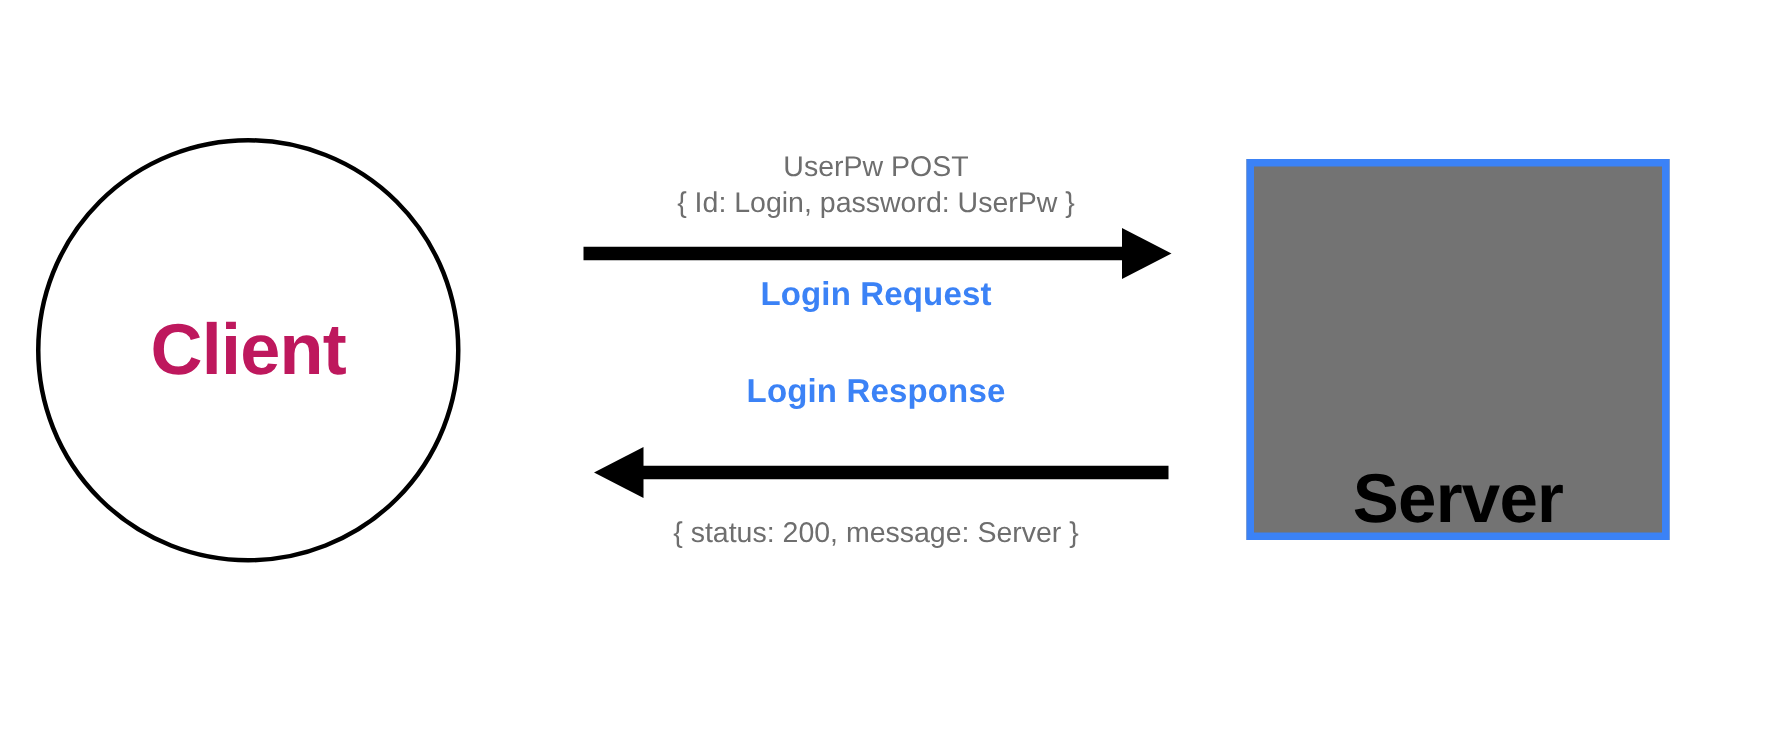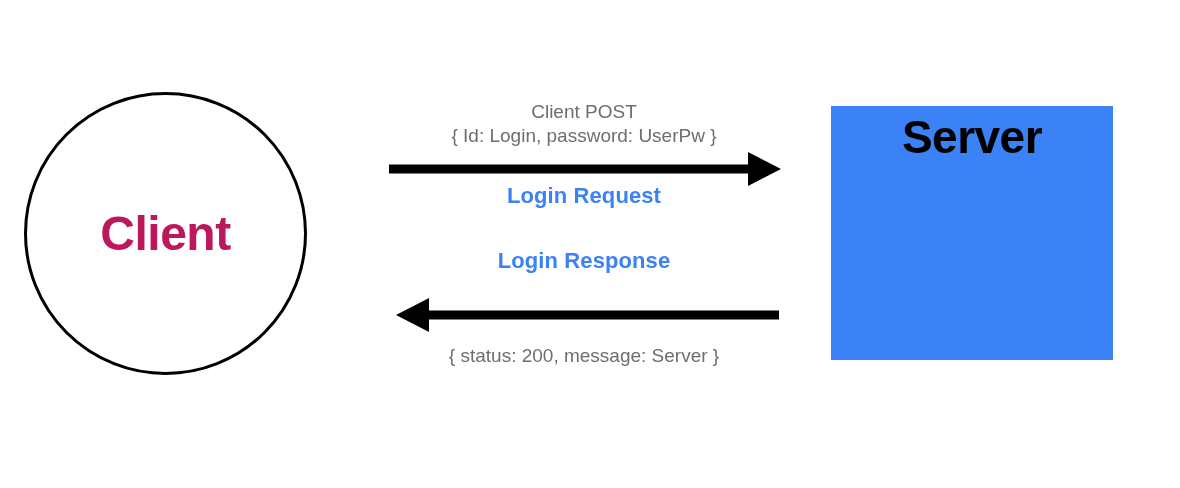--- a/index.html
+++ b/index.html
@@ -44,24 +44,24 @@
   }
 
   
   .server-node {
     position: absolute;
     left: 831px;
     top: 106px;
     width: 282px;
     height: 254px;
     box-sizing: border-box;
-    border: 8px solid #3b82f6;
-    background: #3b82f6;
+    border: 5px solid #3b82f6;
+    background: #737373;
     display: flex;
-    align-items: flex-start;
+    align-items: flex-end;
     justify-content: center;
   }
   .server-label {
     font-size: 46px;
     font-weight: 700;
     color: #000000;
     letter-spacing: -0.5px;
     line-height: 1;
   }
 
@@ -139,21 +139,21 @@
       <polygon points="748,152 781,169 748,186" fill="#000000"></polygon>
     </g>
 
     <g>
       <line x1="779" y1="315" x2="420" y2="315" stroke="#000000" stroke-width="9"></line>
       <polygon points="429,298 396,315 429,332" fill="#000000"></polygon>
     </g>
   </svg>
 
   <div class="edge-text payload-text" id="request-payload">
-    <div>Client POST</div>
+    <div>UserPw POST</div>
     <div>{ Id: Login, password: UserPw }</div>
   </div>
 
   <div class="edge-text edge-title" id="request-title">Login Request</div>
 
   <div class="edge-text edge-title" id="response-title">Login Response</div>
 
   <div class="edge-text payload-text" id="response-payload">
     <div>{ status: 200, message: Server }</div>
   </div>

